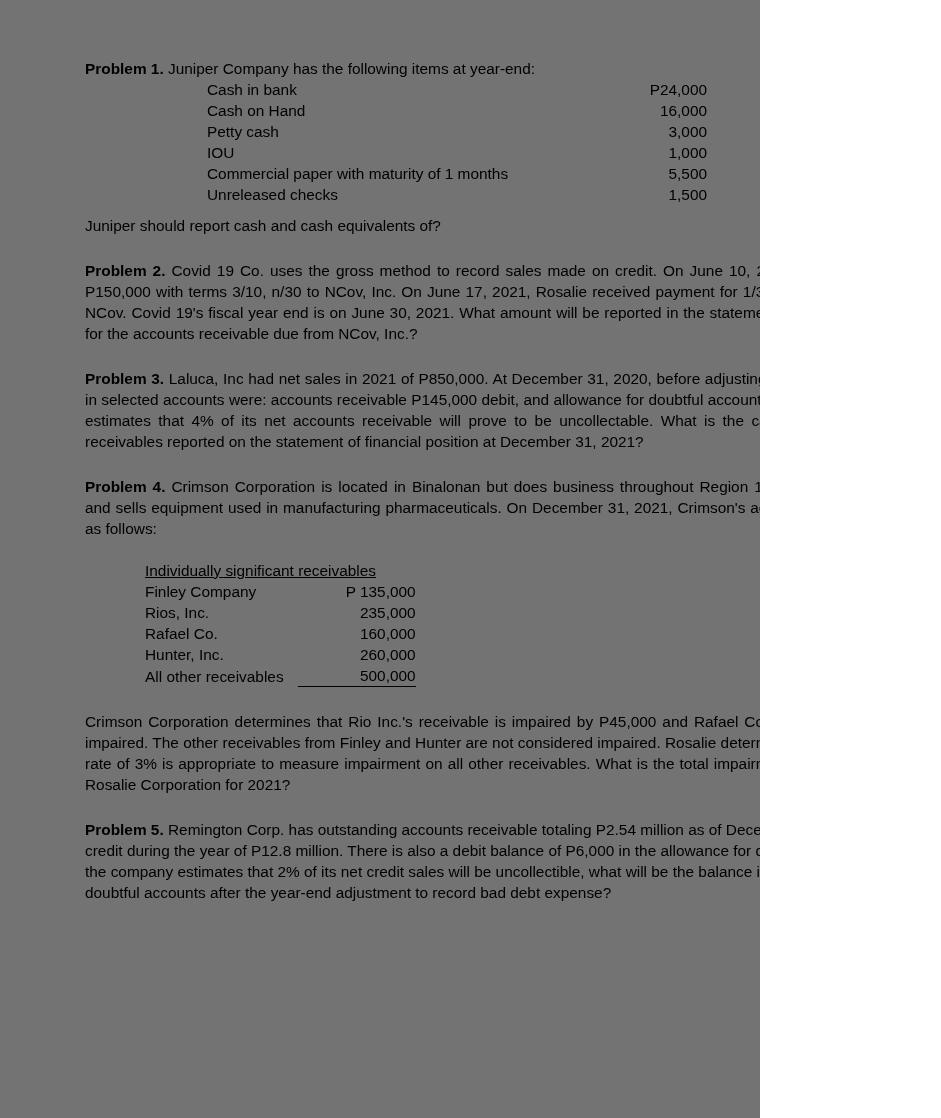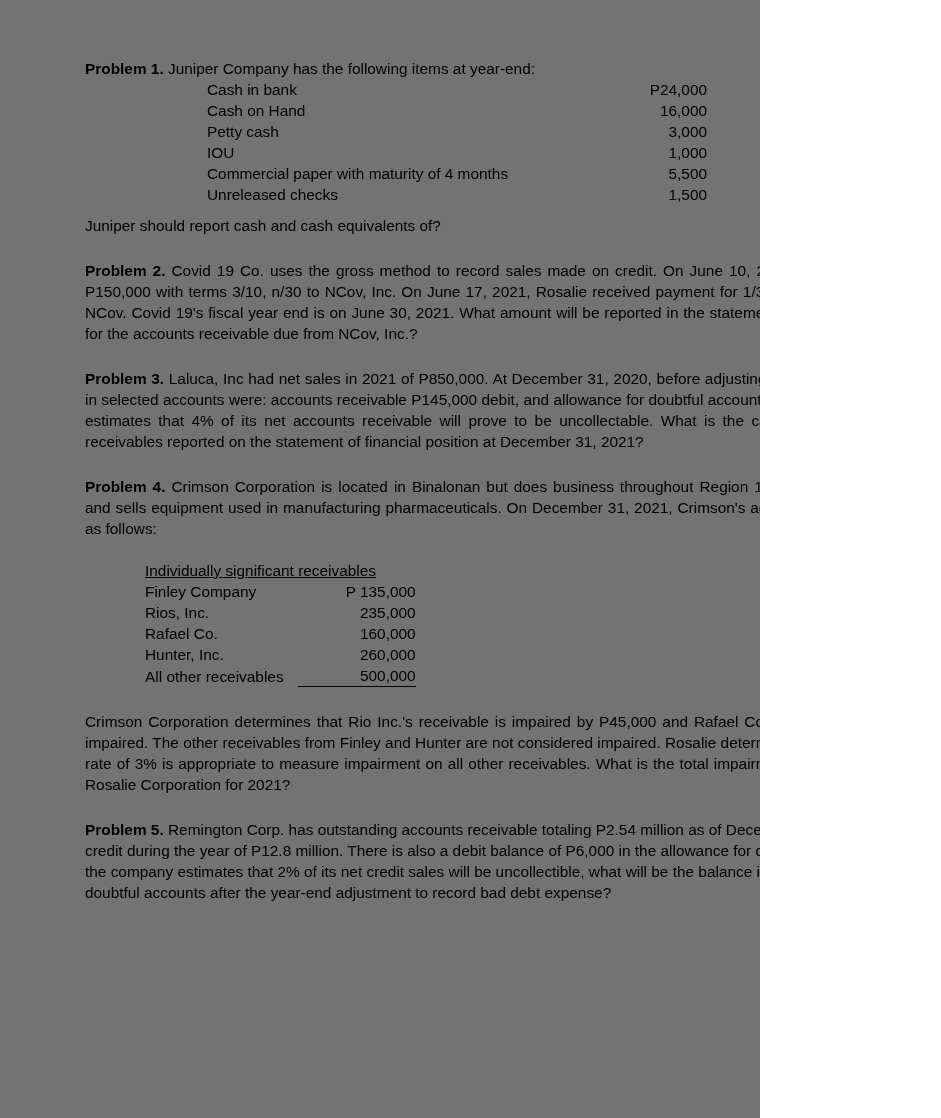--- a/index.html
+++ b/index.html
@@ -121,21 +121,21 @@
           </tr>
           <tr>
             <td class="lbl">Petty cash</td>
             <td class="val">3,000</td>
           </tr>
           <tr>
             <td class="lbl">IOU</td>
             <td class="val">1,000</td>
           </tr>
           <tr>
-            <td class="lbl">Commercial paper with maturity of 4 months</td>
+            <td class="lbl">Commercial paper with maturity of 1 months</td>
             <td class="val">5,500</td>
           </tr>
           <tr>
             <td class="lbl">Unreleased checks</td>
             <td class="val">1,500</td>
           </tr>
         </tbody>
       </table>
 
       <div class="gap-sm"></div>

